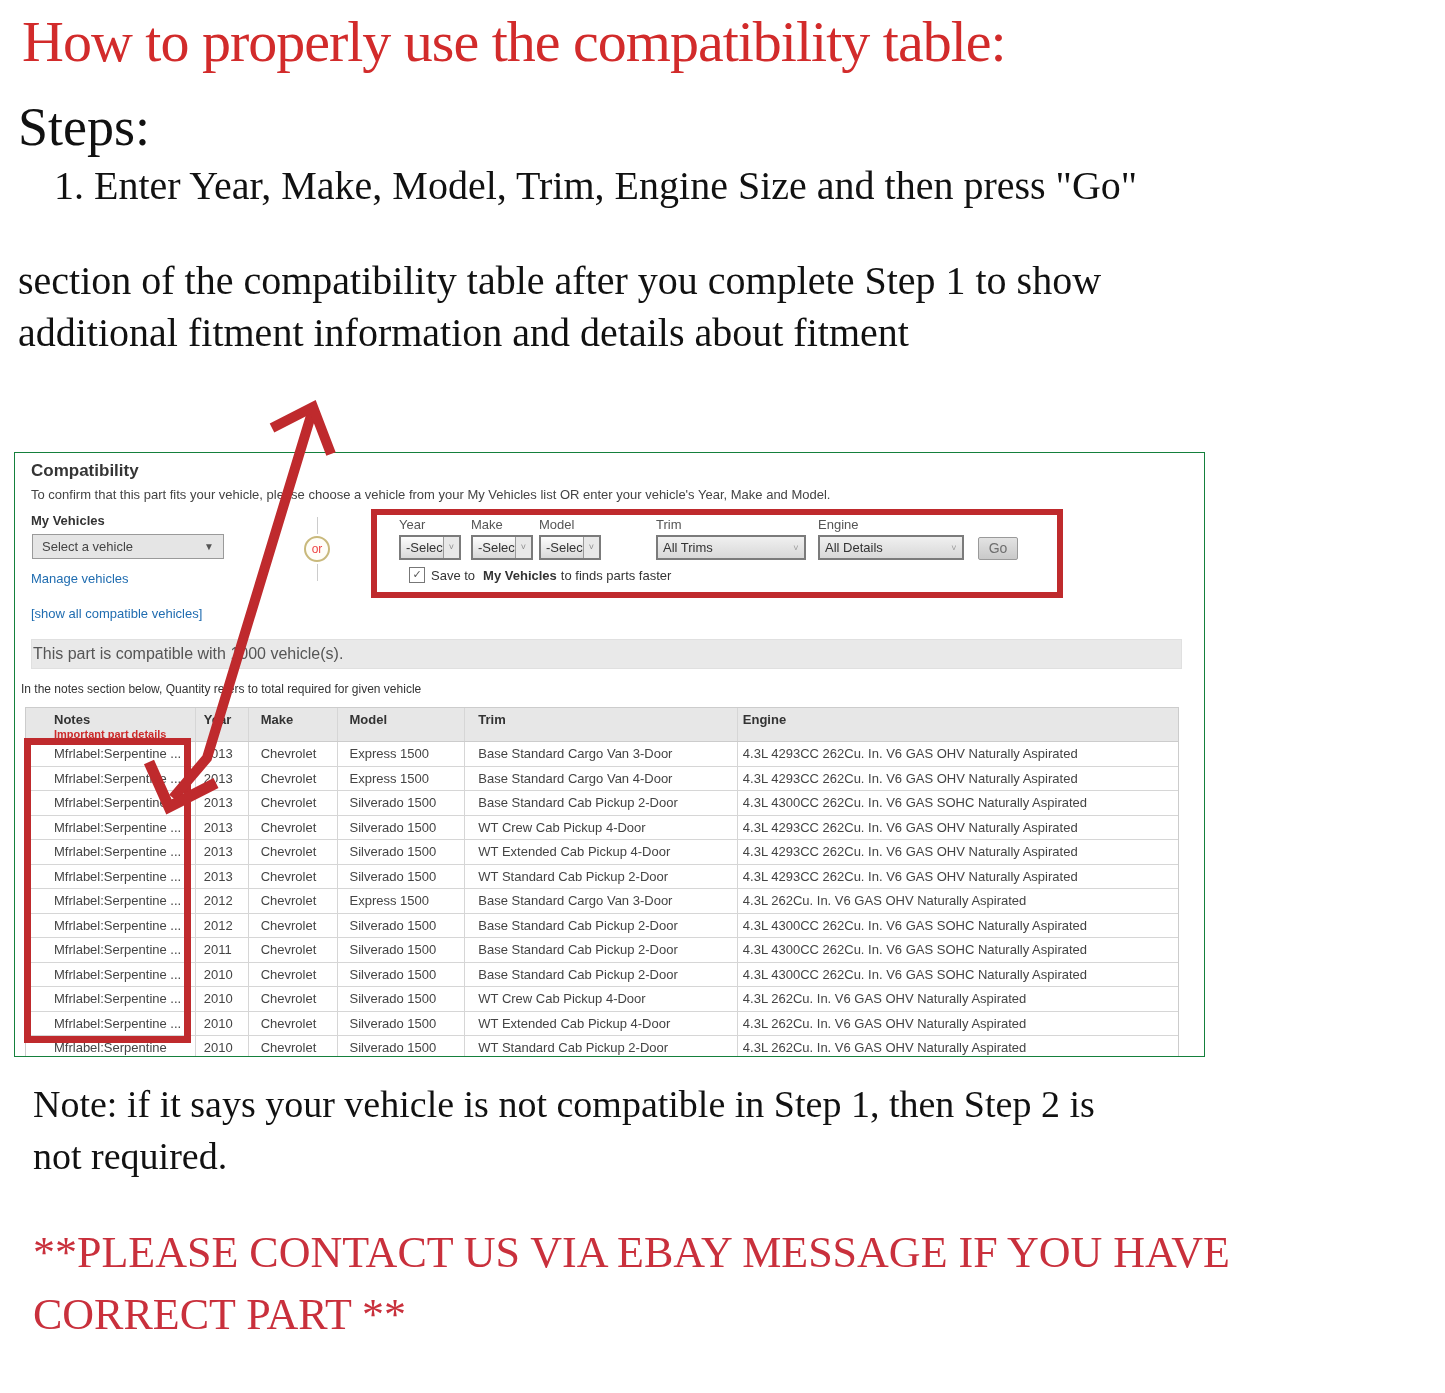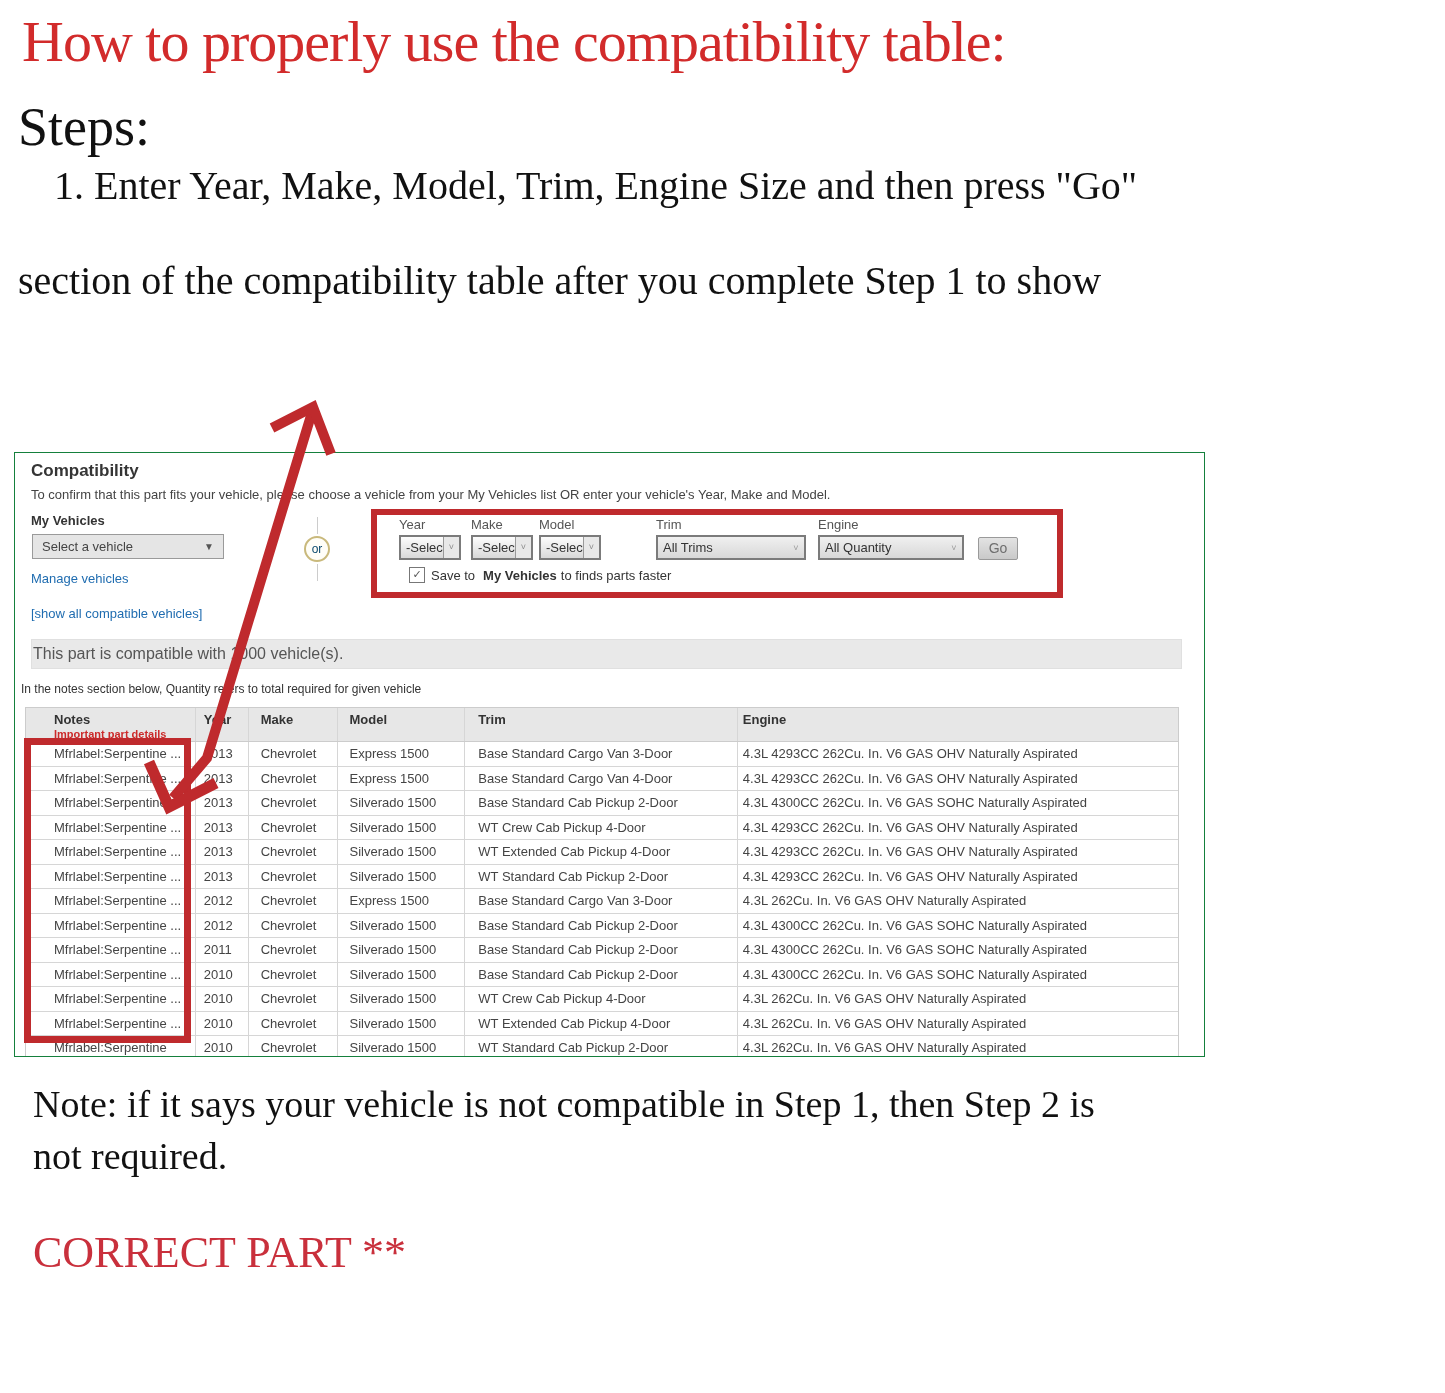--- a/index.html
+++ b/index.html
@@ -28,21 +28,21 @@
     border:1px solid #9a9a9a;box-sizing:border-box;font-size:13px;color:#444;line-height:23px;padding-left:9px;
   }
   .veh-select .arr{position:absolute;right:9px;top:0;font-size:10px;color:#555;line-height:23px;}
   .manage-link{position:absolute;left:16px;top:118px;font-size:13px;color:#1f6cb0;}
   .showall-link{position:absolute;left:16px;top:153px;font-size:13px;color:#1f6cb0;}
 
   .or-line-top{position:absolute;left:302px;top:64px;width:1px;height:17px;background:#ccc;}
   .or-line-bot{position:absolute;left:302px;top:111px;width:1px;height:17px;background:#ccc;}
   .or-badge{
     position:absolute;left:289px;top:83px;width:26px;height:26px;border:2px solid #c9b97c;border-radius:50%;
-    box-sizing:border-box;text-align:center;line-height:22px;font-size:12px;color:#0c4a6e;background:#fffef8;
+    box-sizing:border-box;text-align:center;line-height:22px;font-size:12px;color:#ef4444;background:#fffef8;
   }
 
   .red-box-finder{
     position:absolute;left:356px;top:56px;width:692px;height:89px;
     border:6px solid #bf2a2d;box-sizing:border-box;z-index:4;pointer-events:none;
   }
 
   .sel-group{position:absolute;top:64px;}
   .sel-group.g0{left:384px;width:62px;}
   .sel-group.g1{left:456px;width:62px;}
@@ -109,20 +109,21 @@
   .contact-text{position:absolute;left:33px;top:1222px;font-size:44px;color:#c9303c;line-height:62px;}
 </style>
 </head>
 <body>
 
 <div class="page-title serif">How to properly use the compatibility table:</div>
 <div class="steps-heading serif">Steps:</div>
 <div class="step1 serif">1. Enter Year, Make, Model, Trim, Engine Size and then press "Go"</div>
 <div class="step2 serif">
   <div>section of the compatibility table after you complete Step 1 to show</div>
+  <div>additional fitment information and details about fitment</div>
 </div>
 
 <div class="panel">
   <div class="compat-title">Compatibility</div>
   <div class="compat-desc">To confirm that this part fits your vehicle, please choose a vehicle from your My Vehicles list OR enter your vehicle's Year, Make and Model.</div>
 
   <div class="myveh-label">My Vehicles</div>
   <div class="veh-select">
     <span>Select a vehicle</span>
     <span class="arr">▼</span>
@@ -160,21 +161,21 @@
       <div class="sel-group g3">
         <div class="sel-label">Trim</div>
         <div class="sel-box wide">
           <span class="sel-value">All Trims</span>
           <span class="sel-arrow">˅</span>
         </div>
       </div>
       <div class="sel-group g4">
         <div class="sel-label">Engine</div>
         <div class="sel-box wide">
-          <span class="sel-value">All Quantity</span>
+          <span class="sel-value">All Details</span>
           <span class="sel-arrow">˅</span>
         </div>
       </div>
     </div>
 
   <div class="go-btn">Go</div>
 
   <div class="save-row">
     <span class="cbox"><span>✓</span></span>
     <span class="pre">Save to</span>
@@ -314,14 +315,15 @@
   <polyline points="313,409 207,758 173,798" fill="none" stroke="#bf2a2d" stroke-width="10"></polyline>
   <polyline points="272,428 313,407 331,454" fill="none" stroke="#bf2a2d" stroke-width="10"></polyline>
   <polyline points="149,762 169,807 216,783" fill="none" stroke="#bf2a2d" stroke-width="11"></polyline>
 </svg>
 
 <div class="note-text serif">
   <div>Note: if it says your vehicle is not compatible in Step 1, then Step 2 is</div>
   <div>not required.</div>
 </div>
 <div class="contact-text serif">
+  <div>**PLEASE CONTACT US VIA EBAY MESSAGE IF YOU HAVE</div>
   <div>CORRECT PART **</div>
 </div>
 
 </body></html>

